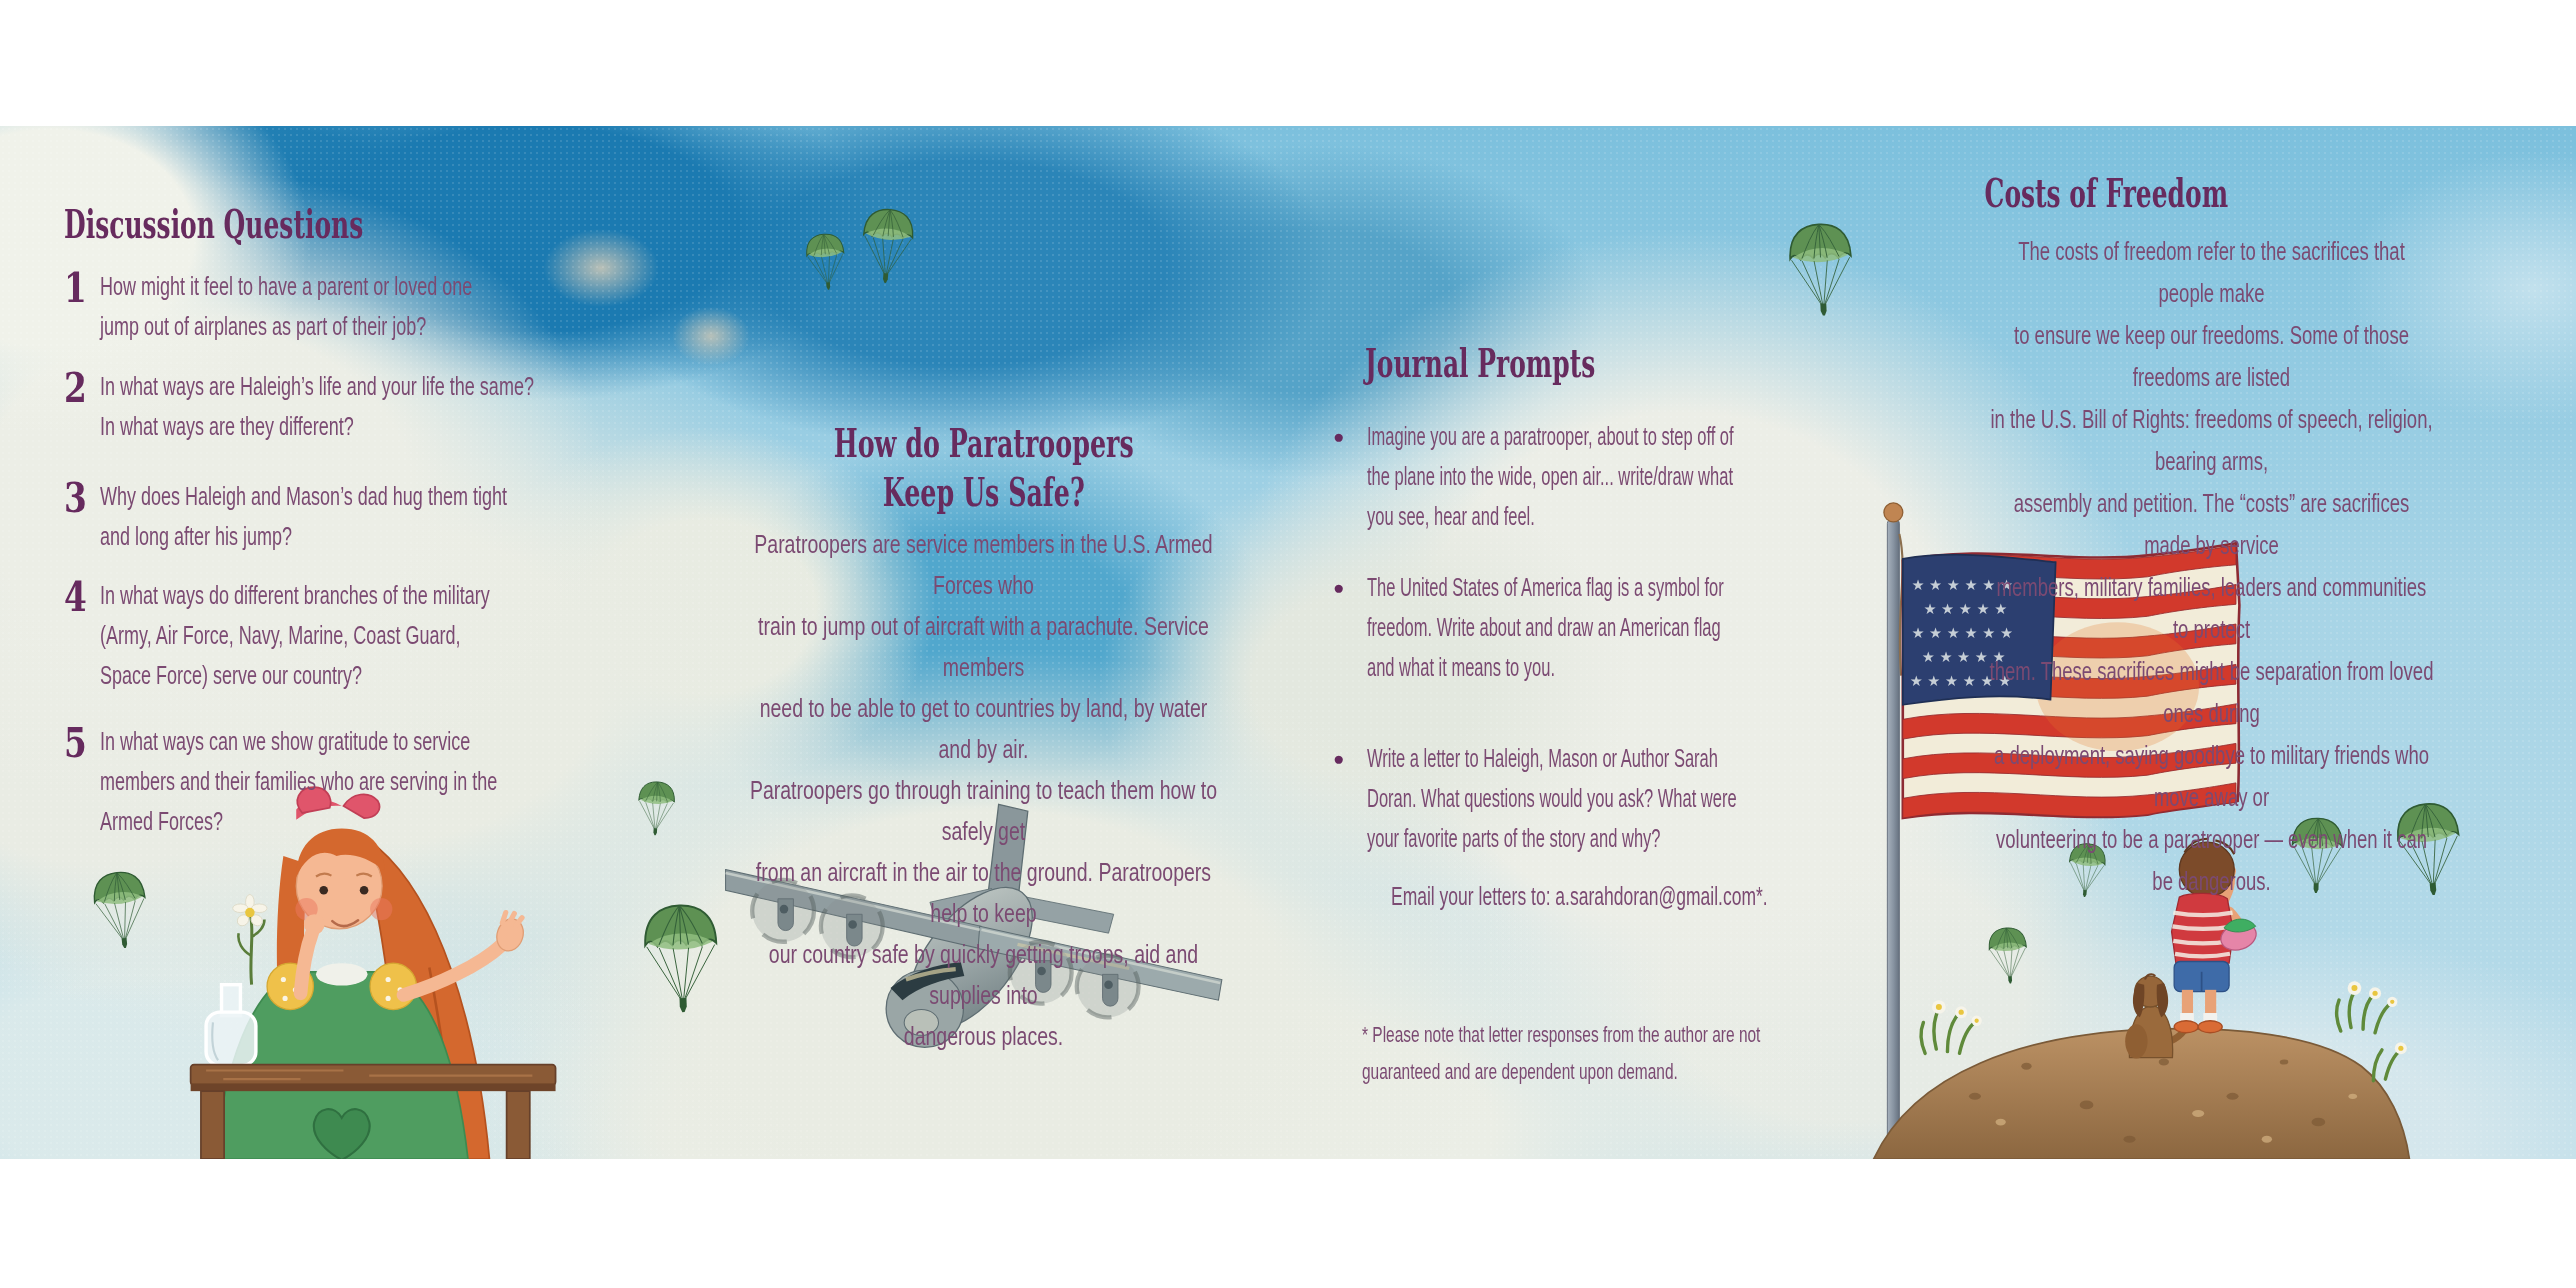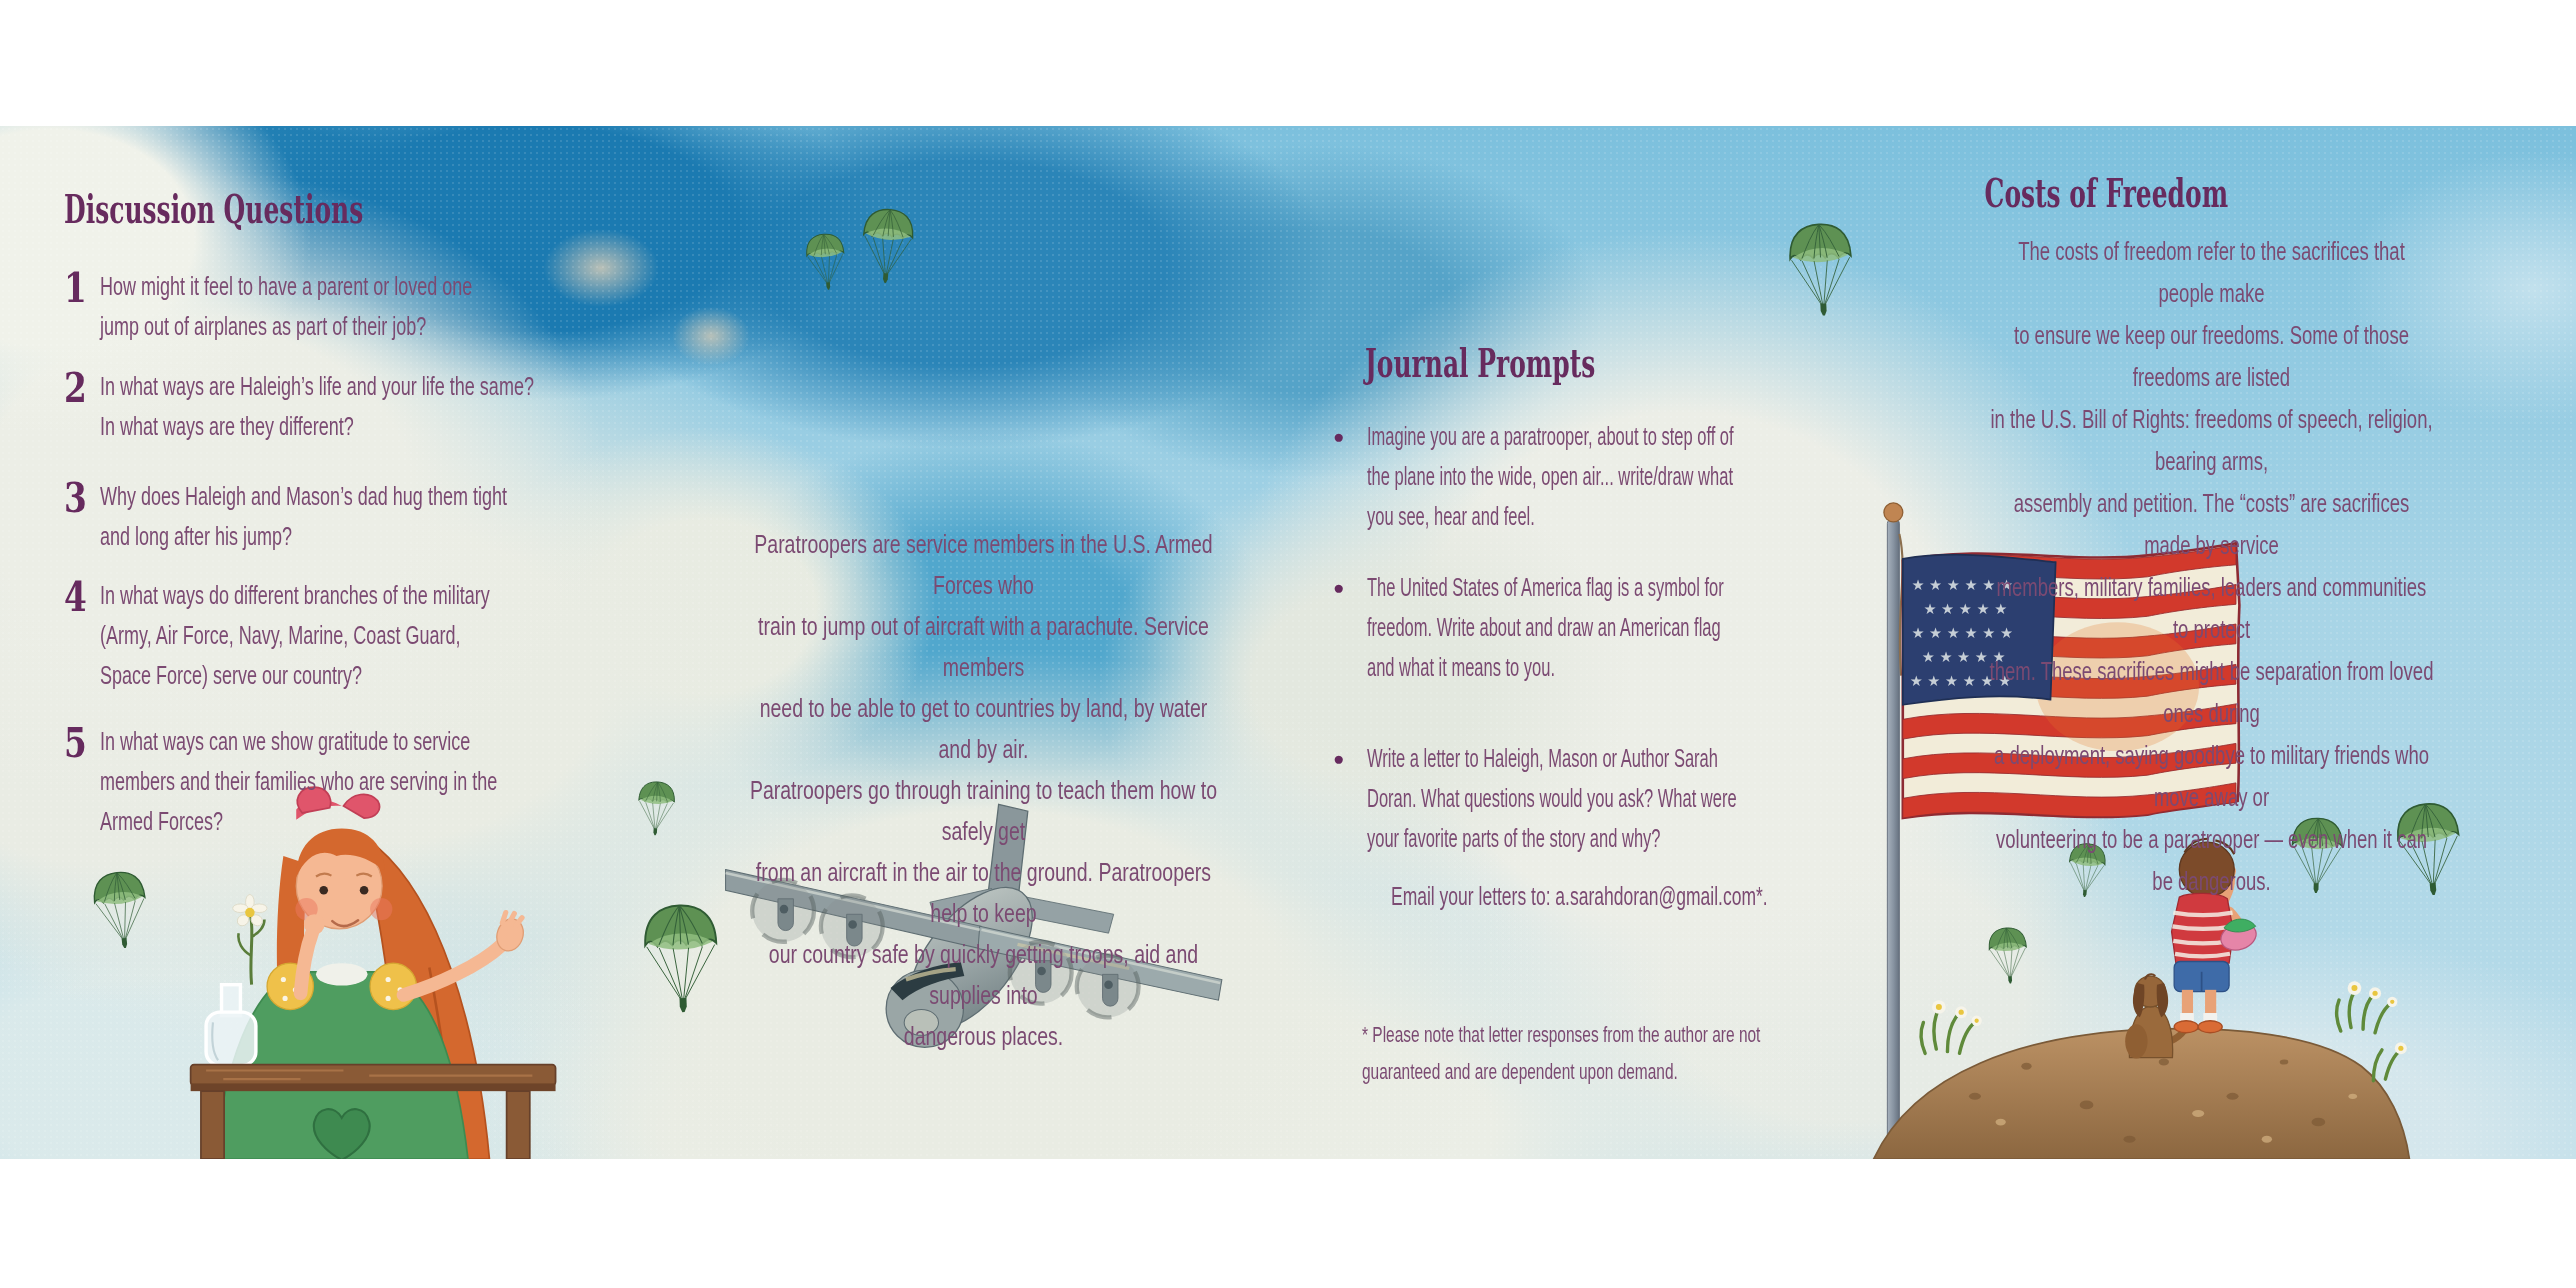--- a/index.html
+++ b/index.html
@@ -297,21 +297,21 @@
           <rect x="222" y="1093" width="425" height="24" rx="4" fill="#8a5a36" stroke="#66402a" stroke-width="2"></rect>
           <rect x="222" y="1115" width="425" height="9" fill="#6e4429"></rect>
           <path d="M240,1100 H400 M430,1106 H620 M260,1110 H350" stroke="#a87247" stroke-width="2.5"></path>
           <rect x="234" y="1124" width="27" height="79" fill="#8a5a36" stroke="#66402a" stroke-width="2"></rect>
           <rect x="590" y="1124" width="27" height="79" fill="#8a5a36" stroke="#66402a" stroke-width="2"></rect>
         </g>
       </g>
     </svg>
   </div>
 
-  <div class="abs" style="left:64px;top:188px;">
+  <div class="abs" style="left:64px;top:203px;">
     <span class="h-title" style="transform:scaleX(.64);transform-origin:0 0;">Discussion Questions</span>
   </div>
 
   <div class="q-row" style="left:64px;top:266px;">
     <span class="q-num">1</span>
     <span class="txt q-text">How might it feel to have a parent or loved one
 jump out of airplanes as part of their job?</span>
   </div>
   <div class="q-row" style="left:64px;top:366px;">
     <span class="q-num">2</span>
@@ -329,20 +329,24 @@
 (Army, Air Force, Navy, Marine, Coast Guard,
 Space Force) serve our country?</span>
   </div>
   <div class="q-row" style="left:64px;top:721px;">
     <span class="q-num">5</span>
     <span class="txt q-text">In what ways can we show gratitude to service
 members and their families who are serving in the
 Armed Forces?</span>
   </div>
 
+  <div class="abs center-col" style="left:683px;top:419px;width:601px;">
+    <span class="h-title" style="transform:scaleX(.65);transform-origin:50% 0;line-height:49px;">How do Paratroopers
+Keep Us Safe?</span>
+  </div>
   <div class="abs center-col txt" style="left:683px;top:524px;width:601px;line-height:41px;transform:scaleX(.78);transform-origin:50% 0;">Paratroopers are service members in the U.S. Armed Forces who
 train to jump out of aircraft with a parachute. Service members
 need to be able to get to countries by land, by water and by air.
 Paratroopers go through training to teach them how to safely get
 from an aircraft in the air to the ground. Paratroopers help to keep
 our country safe by quickly getting troops, aid and supplies into
 dangerous places.</div>
 
   <div class="abs" style="left:1365px;top:342px;text-align:center;">
     <span class="h-title" style="transform:scaleX(.64);transform-origin:0 0;">Journal Prompts</span>

